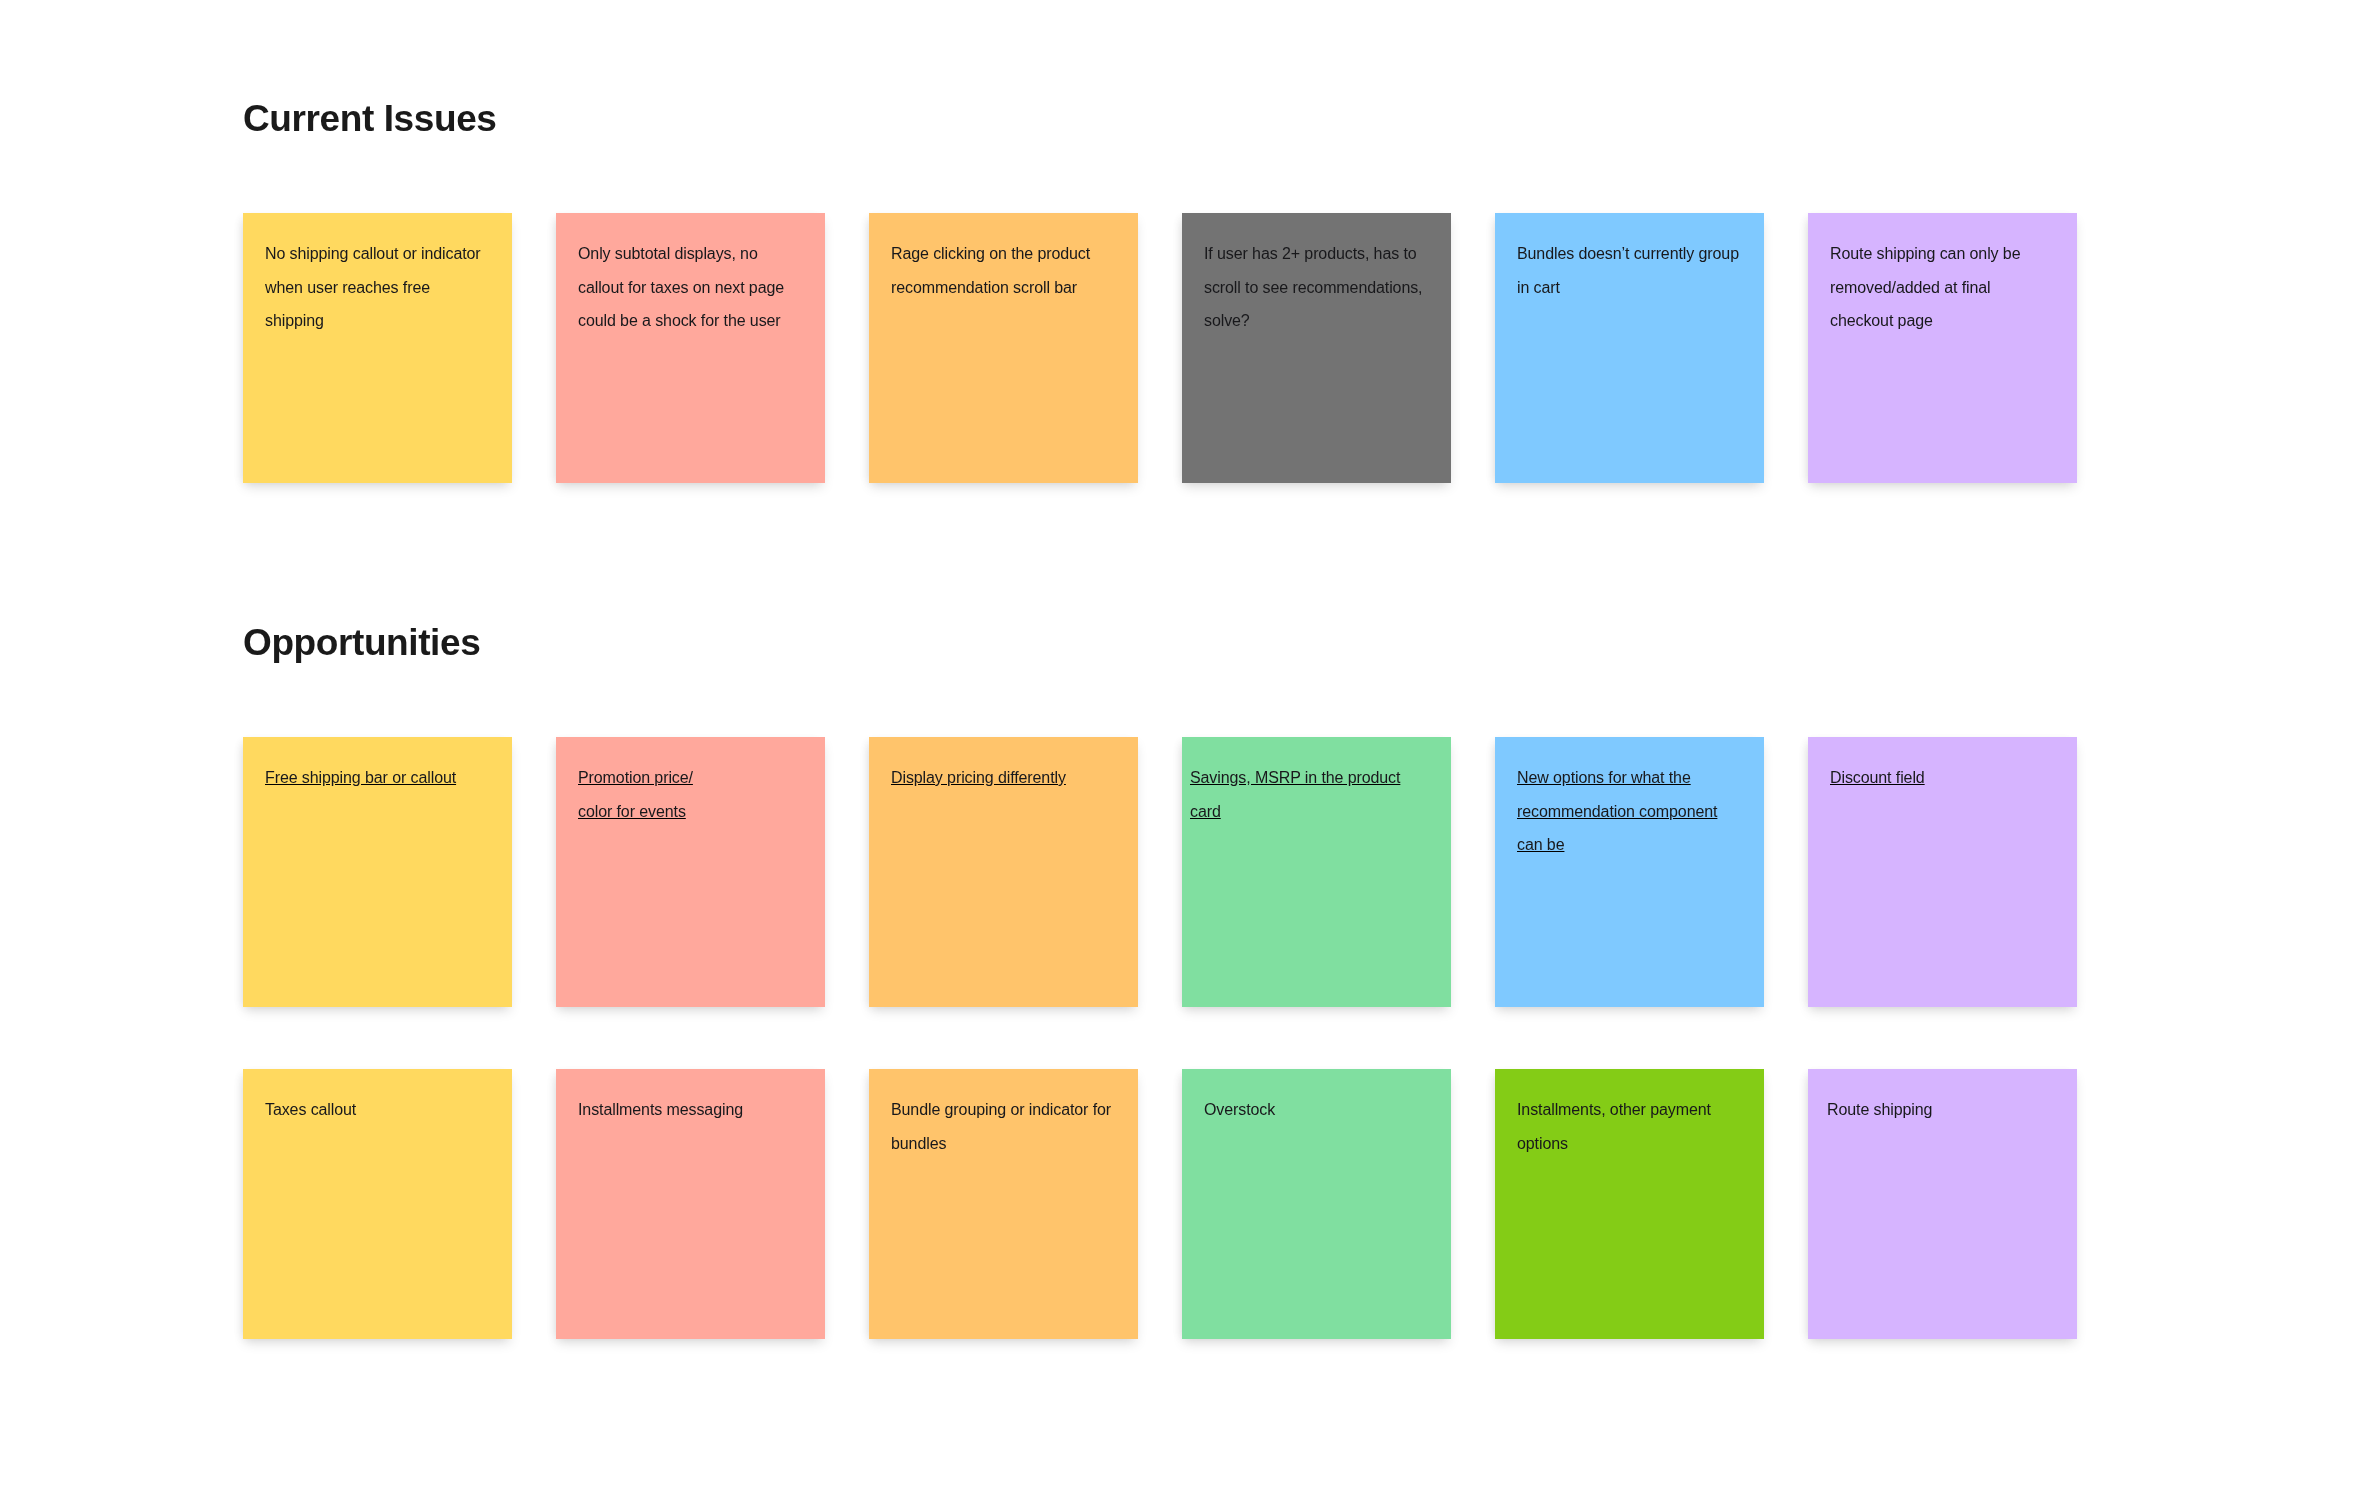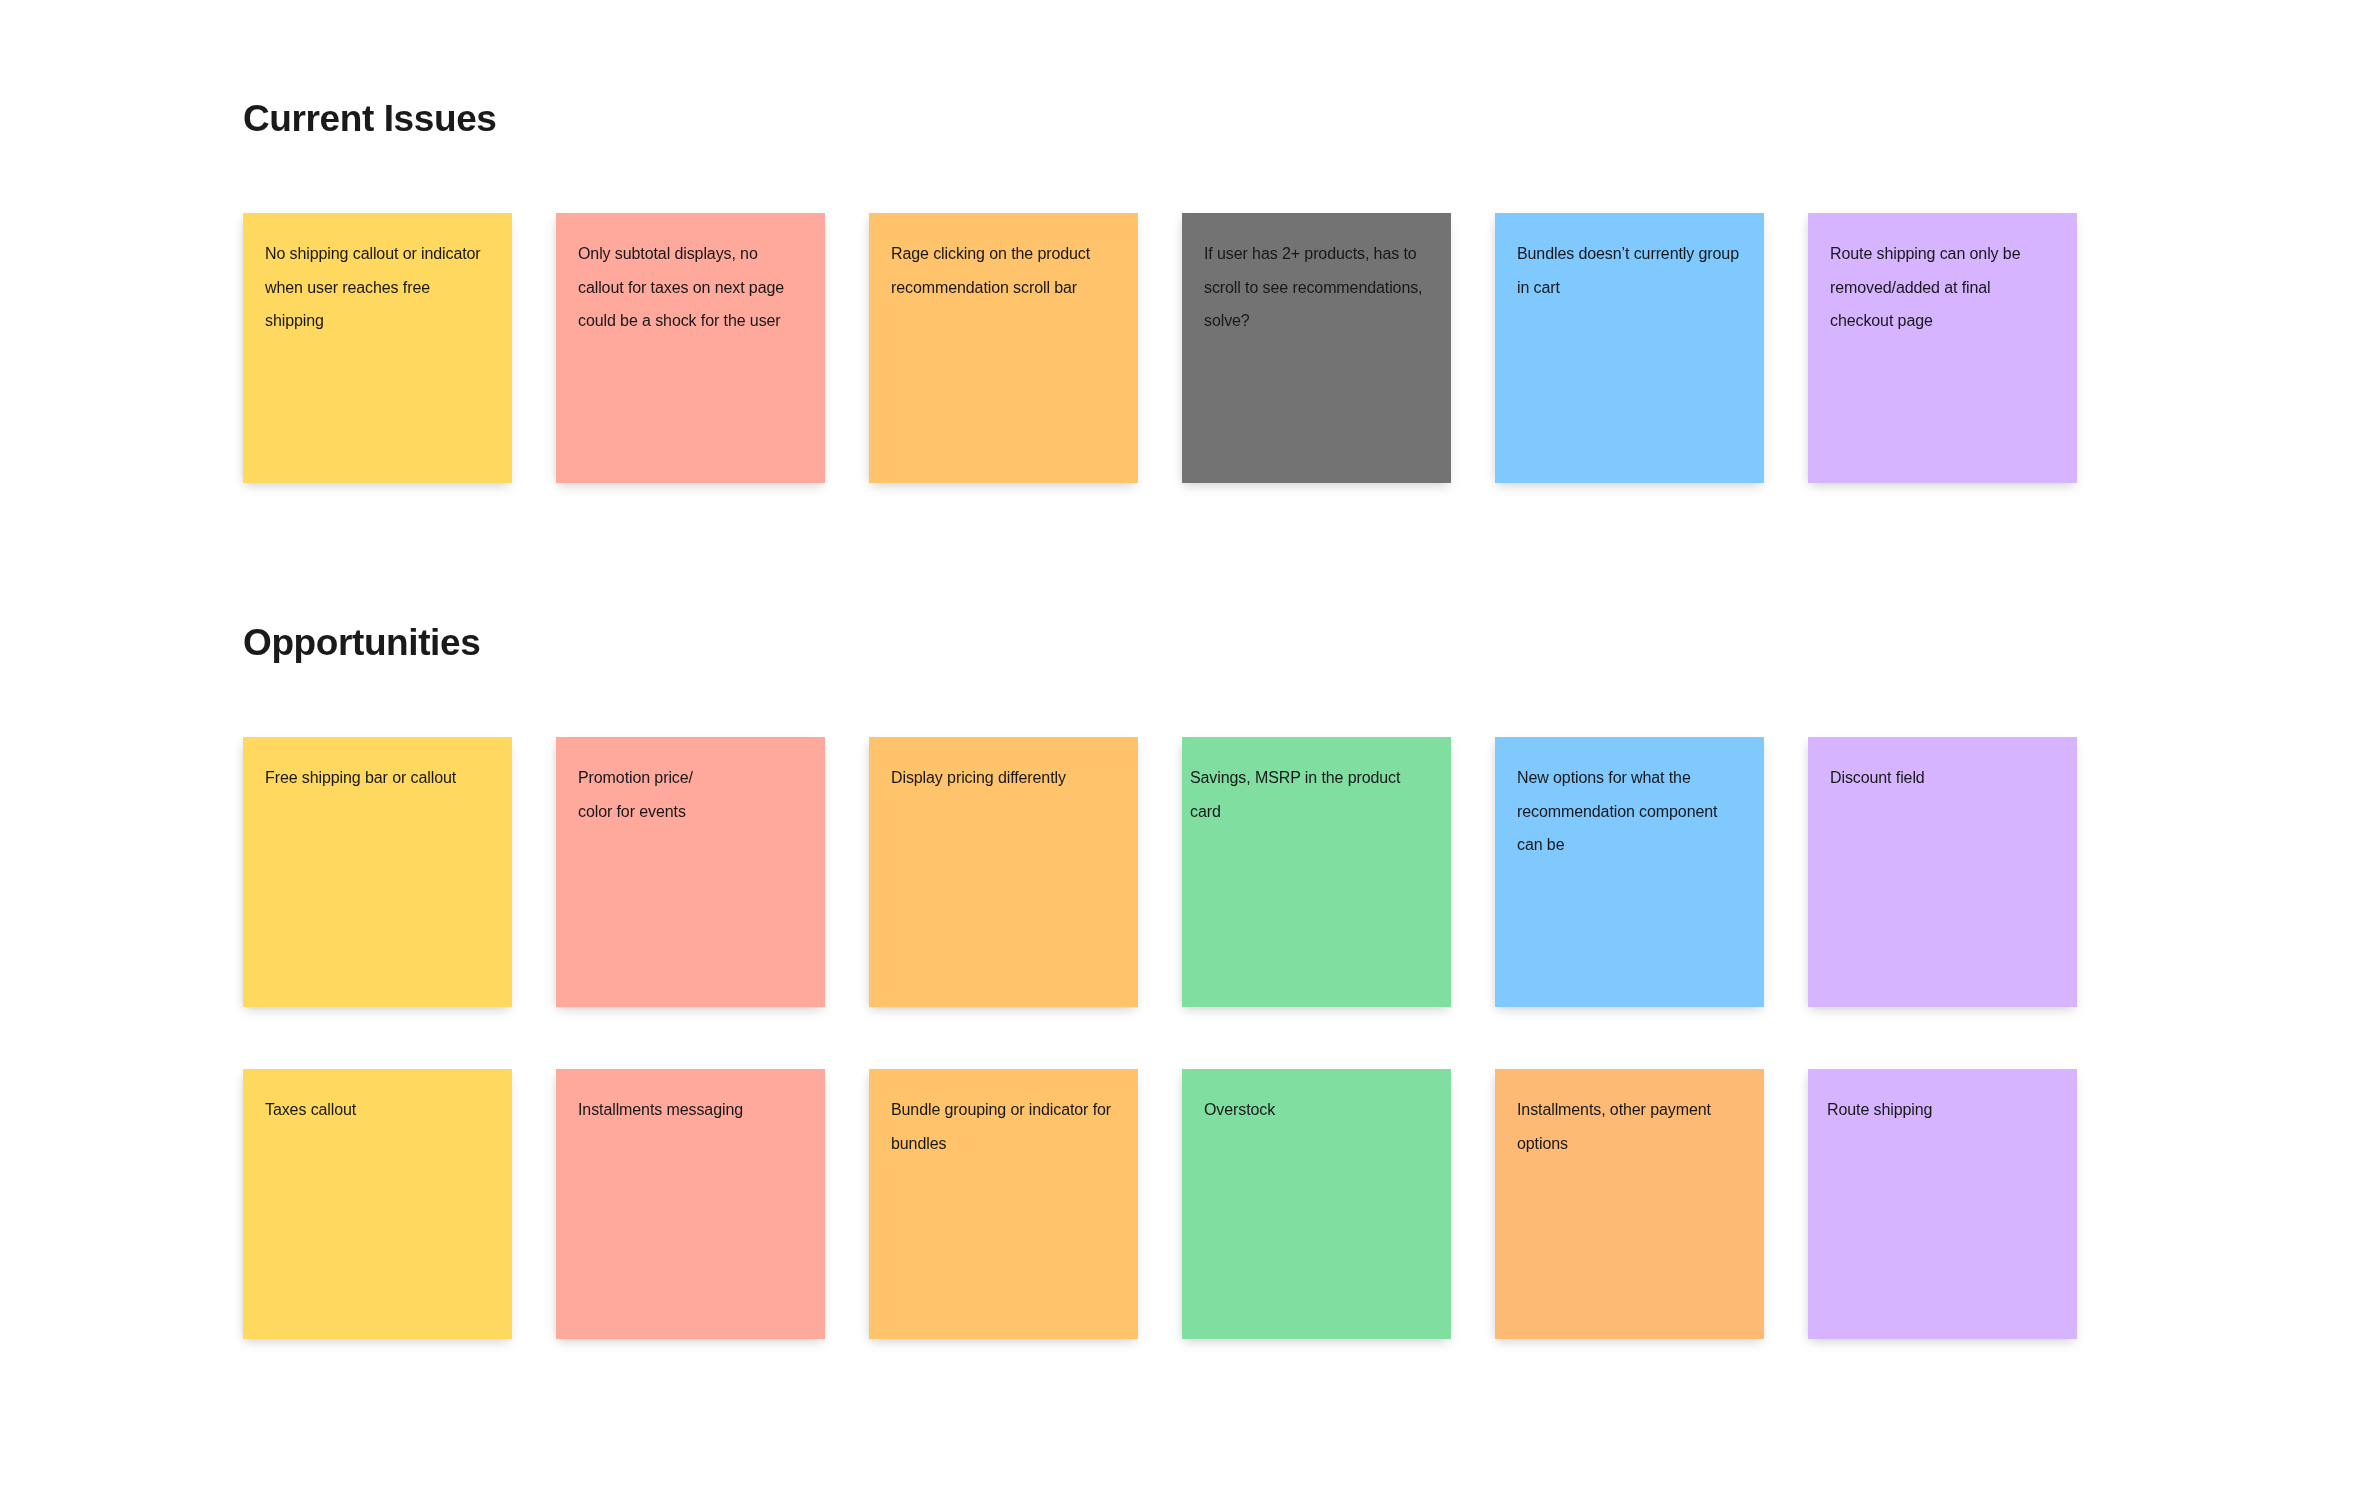--- a/index.html
+++ b/index.html
@@ -64,21 +64,21 @@
     overflow-wrap: break-word;
   }
 
   
   #section-current-issues { top: 100px; }
   #section-current-issues .section-title { position: absolute; top: 0; left: 0; }
   #section-current-issues .card-row { position: absolute; top: 113px; left: 0; }
 
   #section-opportunities { top: 624px; }
   #section-opportunities .section-title { position: absolute; top: 0; left: 0; }
-  #section-opportunities .row-1 { position: absolute; top: 113px; left: 0; }
+  #section-opportunities .row-1 { position: absolute; top: 113px; left: 0; text-decoration: underline; }
   #section-opportunities .row-2 { position: absolute; top: 445px; left: 0; }
 </style>
 </head>
 <body style="background-color: rgb(255, 255, 255);">
 
 <div class="board">
 
   <div class="section" id="section-current-issues">
     <h2 class="section-title">Current Issues</h2>
 
@@ -135,21 +135,21 @@
       </div>
       <div class="sticky" style="background-color: rgb(255, 168, 156);">
         <div class="sticky-text">Installments messaging</div>
       </div>
       <div class="sticky" style="background-color: rgb(255, 196, 107);">
         <div class="sticky-text">Bundle grouping or indicator for bundles</div>
       </div>
       <div class="sticky" style="background-color: rgb(128, 223, 160);">
         <div class="sticky-text">Overstock</div>
       </div>
-      <div class="sticky" style="background-color: #fdba74;">
+      <div class="sticky" style="background-color: #84cc16;">
         <div class="sticky-text">Installments, other payment options</div>
       </div>
       <div class="sticky" style="background-color: rgb(214, 180, 255); padding-left: 19px;">
         <div class="sticky-text">Route shipping</div>
       </div>
     </div>
   </div>
 
 </div>
 

